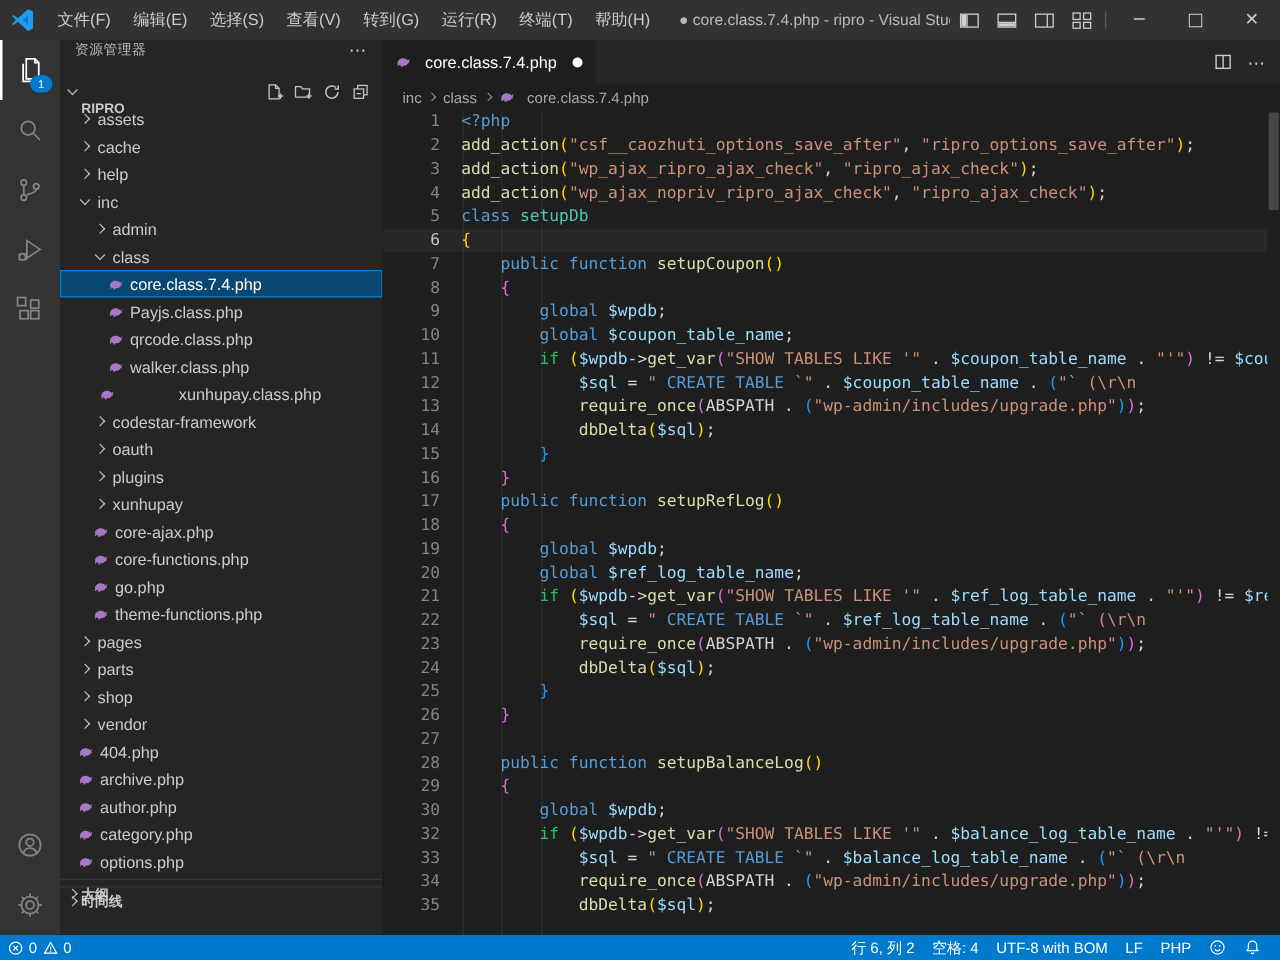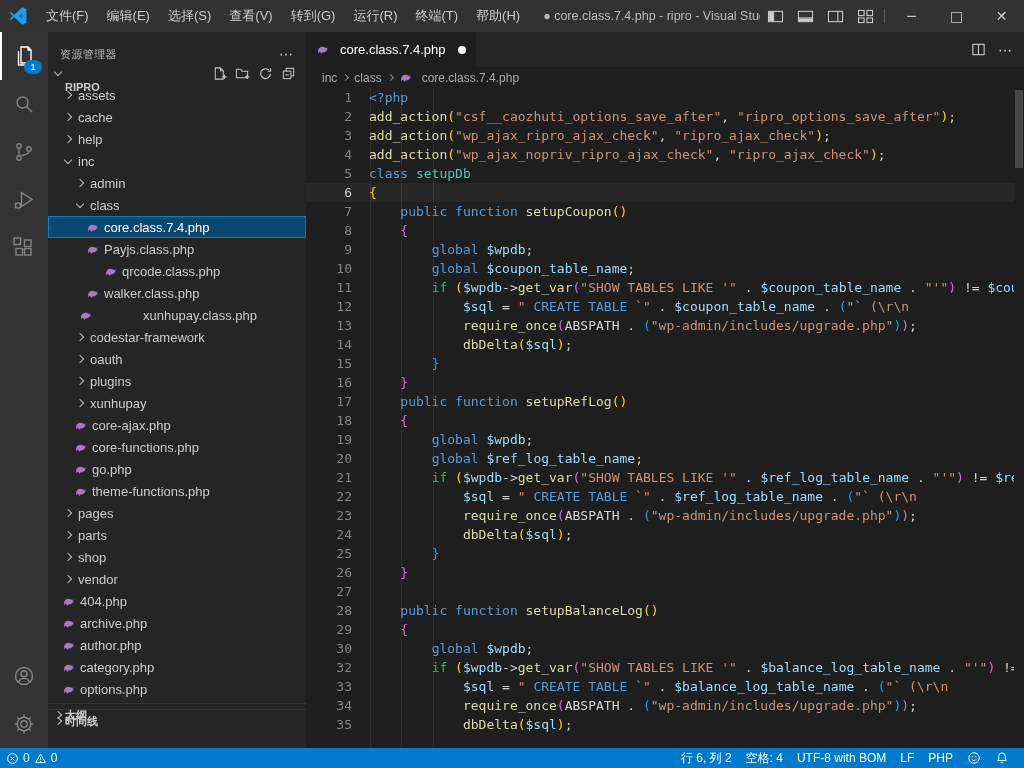--- a/index.html
+++ b/index.html
@@ -19,21 +19,21 @@
   
   .activitybar{position:absolute;top:32px;left:0;width:48px;bottom:20px;background:#333333;z-index:20;}
   .ab-item{position:relative;width:48px;height:48px;display:flex;align-items:center;justify-content:center;color:#858585;}
   .ab-item.active{color:#ffffff;}
   .ab-item.active::before{content:"";position:absolute;left:0;top:0;bottom:0;width:2px;background:#ffffff;}
   .ab-bottom{position:absolute;bottom:0;left:0;}
   .badge{position:absolute;right:6px;bottom:6px;min-width:14px;height:14px;border-radius:8px;
     background:#007acc;color:#fff;font-size:9px;display:flex;align-items:center;justify-content:center;padding:0 2px;}
   
   .sidebar{position:absolute;top:32px;left:48px;width:258px;bottom:20px;background:#252526;font-size:13px;}
-  .sb-title{height:30px;display:flex;align-items:flex-end;padding:0 12px;font-size:11px;color:#bbbbbb;letter-spacing:.4px;}
+  .sb-title{height:30px;display:flex;align-items:flex-start;padding:0 12px;font-size:11px;color:#bbbbbb;letter-spacing:.4px;}
   .sb-title .grow{flex:1;}
   .sb-more{color:#cccccc;font-size:14px;letter-spacing:1px;}
   .sb-section{height:22px;display:flex;align-items:center;padding:0 6px 0 4px;font-size:11px;font-weight:bold;color:#cccccc;}
   .sb-section .lbl{margin-left:4px;flex:1;margin-top:28px;}
   .sb-actions{display:flex;gap:8px;align-items:center;margin-right:4px;}
   .sb-actions svg{display:block;}
   .tree{overflow:hidden;}
   .row{height:22px;display:flex;align-items:center;color:#cccccc;white-space:nowrap;position:relative;}
   .row.sel{background:#094771;color:#ffffff;}
   .row.sel::after{content:"";position:absolute;inset:0;border:1px solid #007fd4;pointer-events:none;}
@@ -305,21 +305,21 @@
         <span>core.class.7.4.php</span>
       </div>
       <div class="row" style="padding-left: 38px;">
         <span style="display: flex;">
           <svg class="fic" viewBox="0 0 16 16">
             <path fill="#A877C8" d="M2.5 9.5C2.5 6.6 5 4.5 8 4.5c2.1 0 3.9.9 4.8 2.3l.8-1.4.9.5-.8 1.6.5 1.8-1.1-.3c-.6 1.6-2.2 2.7-4.1 2.7h-1.5V13H6v-1.3c-.8-.1-1.5-.4-2.1-.8L3.5 12H2.2l.6-1.6c-.2-.3-.3-.6-.3-.9z"></path>
           </svg>
         </span>
         <span>Payjs.class.php</span>
       </div>
-      <div class="row" style="padding-left: 56px;">
+      <div class="row" style="padding-left: 38px;">
         <span style="display: flex;">
           <svg class="fic" viewBox="0 0 16 16">
             <path fill="#A877C8" d="M2.5 9.5C2.5 6.6 5 4.5 8 4.5c2.1 0 3.9.9 4.8 2.3l.8-1.4.9.5-.8 1.6.5 1.8-1.1-.3c-.6 1.6-2.2 2.7-4.1 2.7h-1.5V13H6v-1.3c-.8-.1-1.5-.4-2.1-.8L3.5 12H2.2l.6-1.6c-.2-.3-.3-.6-.3-.9z"></path>
           </svg>
         </span>
         <span>qrcode.class.php</span>
       </div>
       <div class="row" style="padding-left: 38px;">
         <span style="display: flex;">
           <svg class="fic" viewBox="0 0 16 16">

